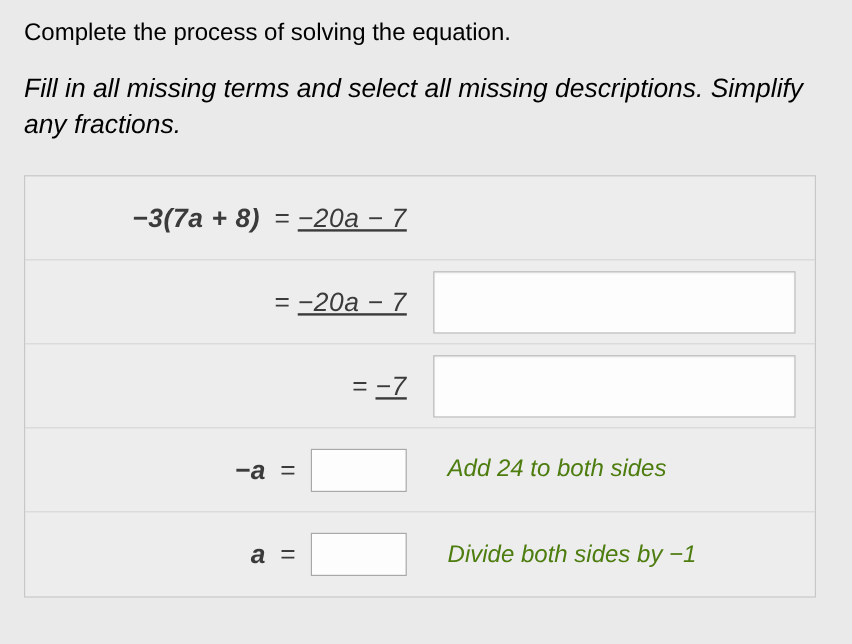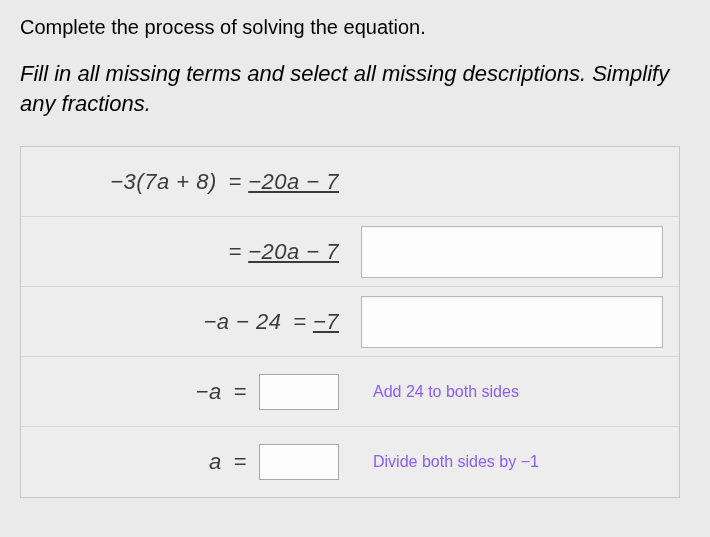--- a/index.html
+++ b/index.html
@@ -42,32 +42,33 @@
     width: 330px;
     display: flex;
     align-items: center;
     justify-content: flex-end;
     padding-right: 12px;
     font-size: 22px;
     color: #3b3b3b;
     font-style: italic;
     letter-spacing: 0.5px;
   }
-  .lhs { text-align: left; padding-right: 6px; white-space: pre; }
+  .lhs { text-align: left; padding-right: 6px; white-space: pre; font-weight: bold; }
   .eqsign { padding: 0 6px; }
   .rhs { text-align: left; padding-left: 0; white-space: pre; display:flex; align-items:center; gap:6px;text-decoration:underline;}
   .desc-cell {
     flex: 1;
     height: 52px;
     margin: 0 16px 0 10px;
     display: flex;
     align-items: center;
     padding: 0 12px;
-    font-size: 16px;
-    color: #8b5cf6;
+    font-size: 20px;
+    font-style: italic;
+    color: #4d7c0f;
   }
   .desc-input {
     background: #fdfdfd;
     border: 1px solid #b8b8b8;
     box-shadow: inset 0 1px 2px rgba(0,0,0,0.06);
   }
   .ans-box {
     display: inline-block;
     width: 80px;
     height: 36px;
@@ -97,21 +98,20 @@
   <div class="row">
     <div class="eq-cell">
       <span class="eqsign upright">=</span>
       <span class="rhs"><span>−20a − 7</span></span>
     </div>
     <div class="desc-cell desc-input"></div>
   </div>
 
   <div class="row">
     <div class="eq-cell">
-      <span class="lhs">−a − 24</span>
       <span class="eqsign upright">=</span>
       <span class="rhs"><span>−7</span></span>
     </div>
     <div class="desc-cell desc-input"></div>
   </div>
 
   <div class="row">
     <div class="eq-cell">
       <span class="lhs">−a</span>
       <span class="eqsign upright">=</span>

